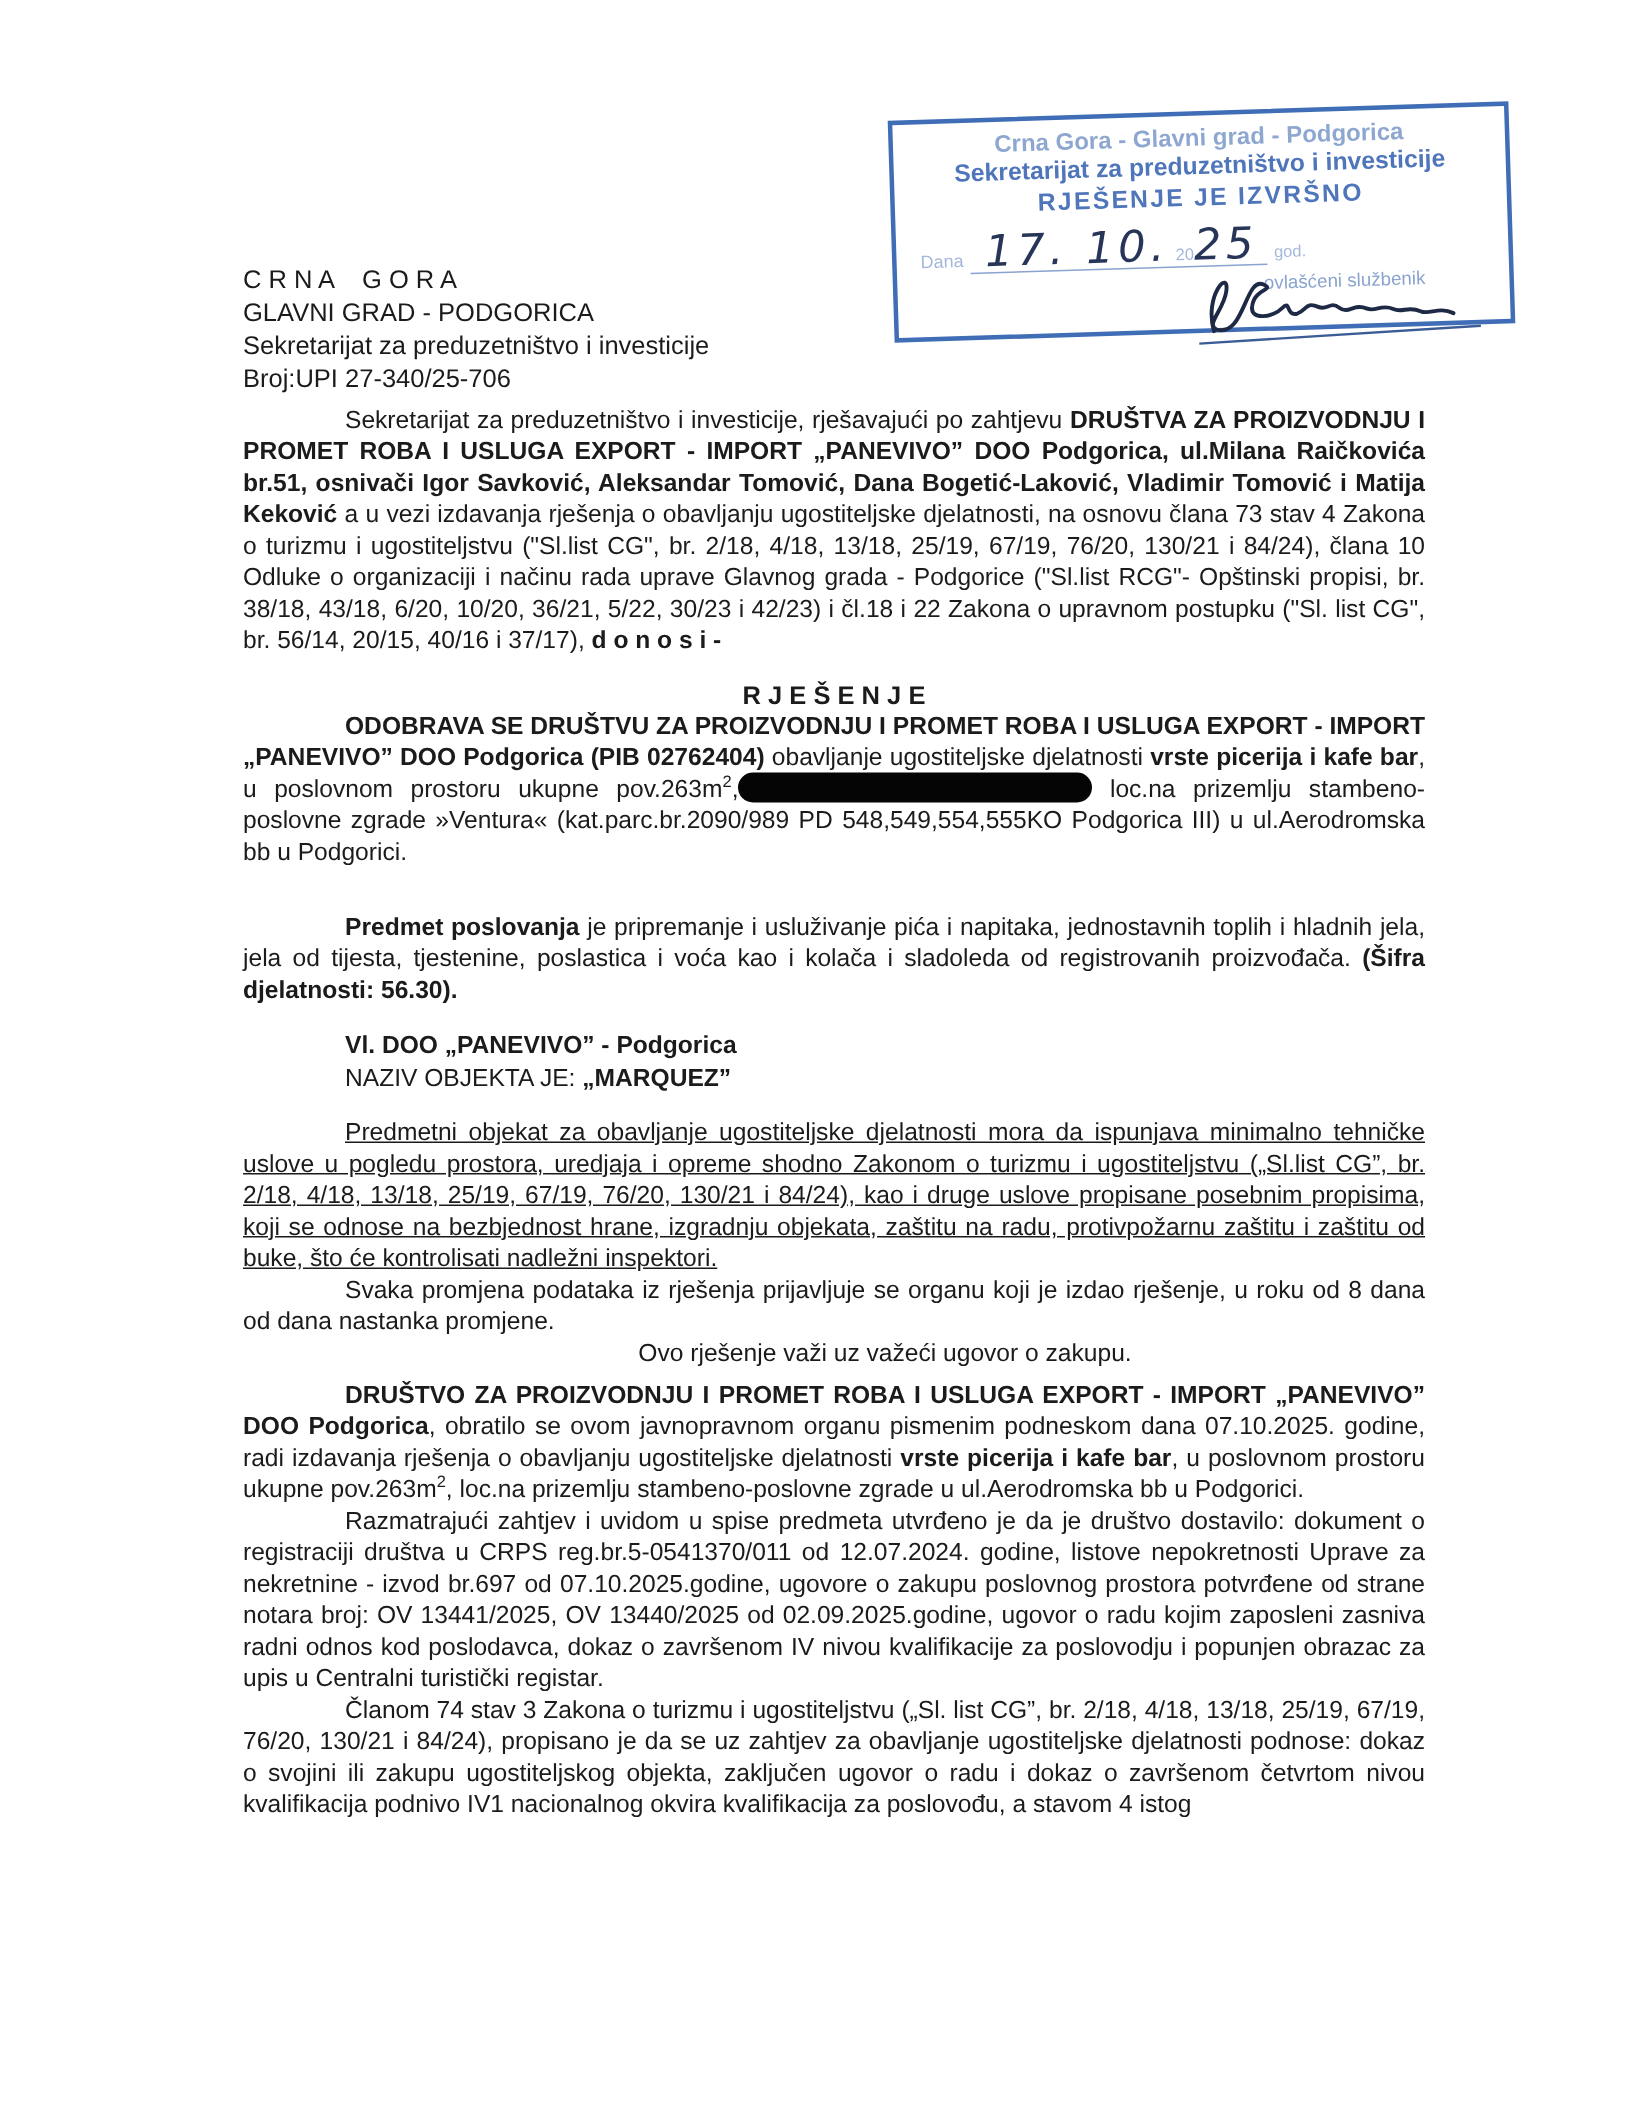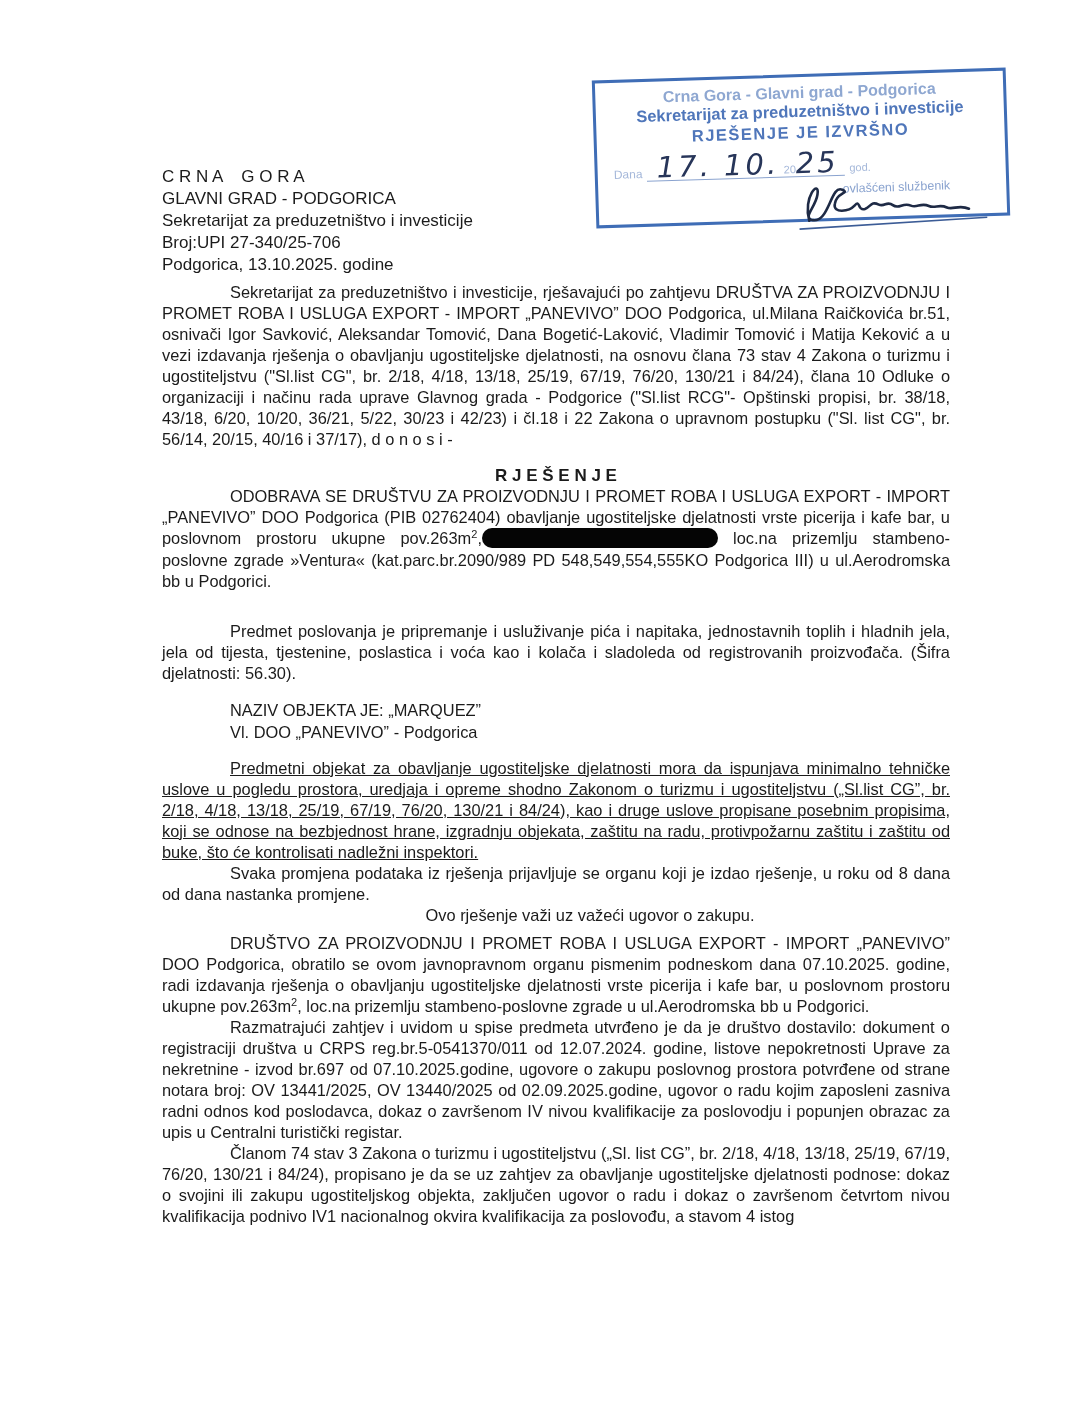--- a/index.html
+++ b/index.html
@@ -2,26 +2,26 @@
 <html><head>
 <meta charset="utf-8">
 <style>
   html,body{margin:0;padding:0;background:#e8e8e8;}
   .page{
     position:relative;width:1088px;height:1408px;background:#ffffff;
     font-family:"Liberation Sans", sans-serif;color:#1b1b1b;overflow:hidden;
     margin:0 auto;
   }
   
-  .doc{position:absolute;left:162px;top:166px;width:788px;}
+  .doc{position:absolute;left:162px;top:176px;width:788px;}
   .hdr div{font-size:17px;line-height:22px;white-space:pre;}
   .p{font-size:16.4px;line-height:21px;text-align:justify;margin:0;}
   .ind{text-indent:68px;}
   .left{text-align:center;}
-  b{font-weight:normal;}
+  b{font-weight:bold;}
   .p-intro{margin-top:6px;}
   .h-center{font-size:17px;font-weight:bold;text-align:center;margin:0;}
   .h-rjesenje{margin-top:16px;}
   .p-odobrava{}
   .p-predmet{margin-top:29px;}
   .naziv-block{margin-top:15px;margin-left:68px;font-size:16.4px;line-height:22px;}
   .p-uslovi{margin-top:15px;text-decoration:underline;}
   .h-obrazlozenje{margin-top:2px;}
   .p-zahtjev{margin-top:7px;}
   .sup{vertical-align:super;font-size:11px;line-height:0;}
@@ -71,34 +71,33 @@
     </svg>
   </div>
 
   <div class="doc">
 
     <div class="hdr">
       <div>C R N A    G O R A</div>
       <div>GLAVNI GRAD - PODGORICA</div>
       <div>Sekretarijat za preduzetništvo i investicije</div>
       <div>Broj:UPI 27-340/25-706</div>
-      <div>Podgorica, 13.10.2025. godine</div>
     </div>
 
     <p class="p ind p-intro"><span>Sekretarijat za preduzetništvo i investicije, rješavajući po zahtjevu </span><b>DRUŠTVA ZA PROIZVODNJU I PROMET ROBA I USLUGA EXPORT - IMPORT „PANEVIVO” DOO Podgorica, ul.Milana Raičkovića br.51, osnivači Igor Savković, Aleksandar Tomović, Dana Bogetić-Laković, Vladimir Tomović i Matija Keković</b><span> a u vezi izdavanja rješenja o obavljanju ugostiteljske djelatnosti, na osnovu člana 73 stav 4 Zakona o turizmu i ugostiteljstvu ("Sl.list CG", br. 2/18, 4/18, 13/18, 25/19, 67/19, 76/20, 130/21 i 84/24), člana 10 Odluke o organizaciji i načinu rada uprave Glavnog grada - Podgorice ("Sl.list RCG"- Opštinski propisi, br. 38/18, 43/18, 6/20, 10/20, 36/21, 5/22, 30/23 i 42/23) i čl.18 i 22 Zakona o upravnom postupku ("Sl. list CG", br. 56/14, 20/15, 40/16 i 37/17), </span><b>d o n o s i -</b></p>
 
     <p class="h-center h-rjesenje">R J E Š E N J E</p>
 
     <p class="p ind p-odobrava"><b>ODOBRAVA SE DRUŠTVU ZA PROIZVODNJU I PROMET ROBA I USLUGA EXPORT - IMPORT „PANEVIVO” DOO Podgorica (PIB 02762404)</b><span> obavljanje ugostiteljske djelatnosti </span><b>vrste picerija i kafe bar</b><span>, u poslovnom prostoru ukupne pov.263m</span><span class="sup">2</span><span>,</span><span class="redact"></span><span> loc.na prizemlju stambeno-poslovne zgrade »Ventura« (kat.parc.br.2090/989 PD 548,549,554,555KO Podgorica III) u ul.Aerodromska bb u Podgorici.</span></p>
 
     <p class="p ind p-predmet"><b>Predmet poslovanja</b><span> je pripremanje i usluživanje pića i napitaka, jednostavnih toplih i hladnih jela, jela od tijesta, tjestenine, poslastica i voća kao i kolača i sladoleda od registrovanih proizvođača. </span><b>(Šifra djelatnosti: 56.30).</b></p>
 
     <div class="naziv-block">
+      <div><b>Vl. DOO „PANEVIVO” -  Podgorica</b></div>
       <div><span>NAZIV OBJEKTA JE: </span><b>„MARQUEZ”</b></div>
-      <div><b>Vl. DOO „PANEVIVO” -  Podgorica</b></div>
     </div>
 
     <p class="p ind p-uslovi">Predmetni objekat za obavljanje ugostiteljske djelatnosti mora da ispunjava  minimalno  tehničke uslove u pogledu prostora, uredjaja i opreme shodno Zakonom o turizmu i ugostiteljstvu („Sl.list CG”, br. 2/18, 4/18, 13/18, 25/19, 67/19, 76/20, 130/21 i 84/24), kao i druge uslove propisane posebnim propisima, koji se odnose na bezbjednost hrane, izgradnju objekata, zaštitu  na  radu, protivpožarnu zaštitu i zaštitu od  buke, što će kontrolisati nadležni inspektori.</p>
     <p class="p ind">Svaka promjena podataka iz rješenja prijavljuje se organu koji je izdao rješenje, u roku od 8 dana od dana nastanka promjene.</p>
     <p class="p ind left">Ovo rješenje važi uz važeći ugovor o zakupu.</p>
 
 
     <p class="p ind p-zahtjev"><b>DRUŠTVO ZA PROIZVODNJU I PROMET ROBA I USLUGA EXPORT - IMPORT „PANEVIVO” DOO Podgorica</b><span>, obratilo se ovom javnopravnom organu pismenim podneskom dana 07.10.2025. godine, radi izdavanja rješenja o obavljanju ugostiteljske djelatnosti </span><b>vrste picerija i kafe bar</b><span>, u poslovnom prostoru ukupne pov.263m</span><span class="sup">2</span><span>, loc.na prizemlju stambeno-poslovne zgrade u ul.Aerodromska bb u Podgorici.</span></p>
 
     <p class="p ind">Razmatrajući zahtjev i uvidom u spise predmeta utvrđeno je da je društvo dostavilo: dokument o registraciji društva u CRPS reg.br.5-0541370/011 od 12.07.2024. godine, listove nepokretnosti Uprave za nekretnine - izvod br.697 od 07.10.2025.godine, ugovore o zakupu poslovnog prostora potvrđene od strane notara broj: OV 13441/2025, OV 13440/2025 od 02.09.2025.godine, ugovor o radu kojim zaposleni zasniva radni odnos kod poslodavca, dokaz o završenom IV nivou kvalifikacije za poslovodju i popunjen obrazac za upis u Centralni turistički registar.</p>

